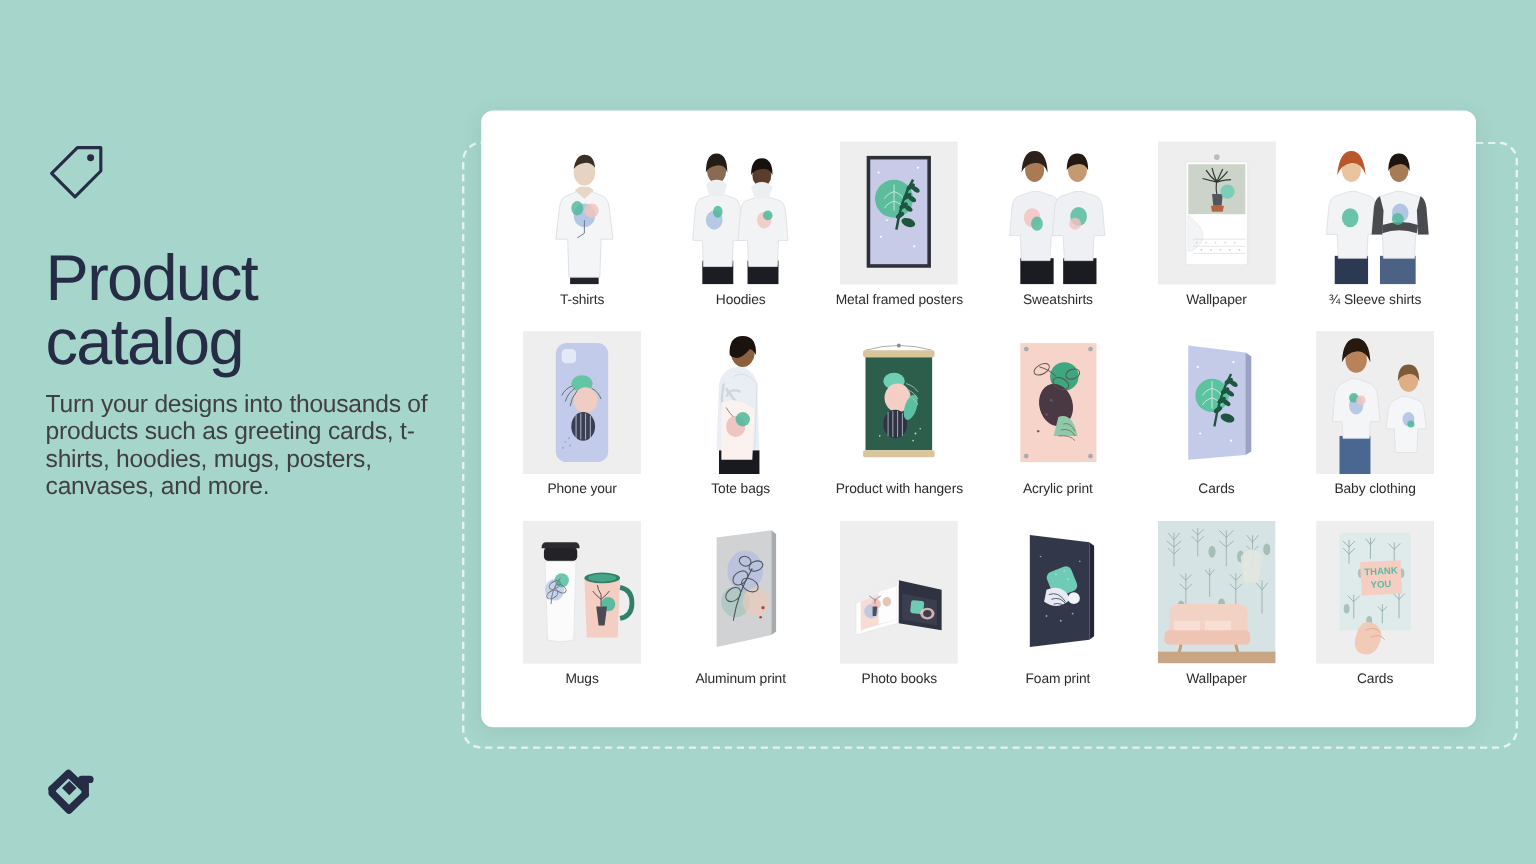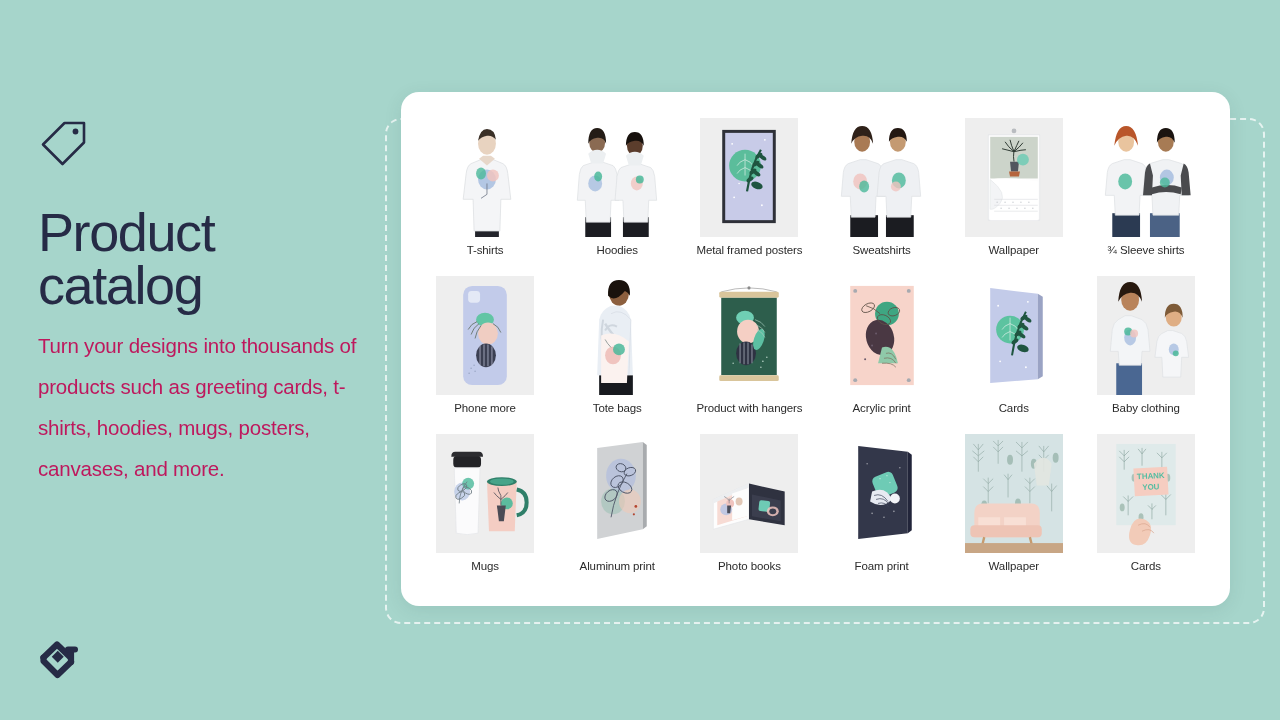--- a/index.html
+++ b/index.html
@@ -14,35 +14,35 @@
   
   .left{position:absolute;left:0;top:0;width:400px;height:720px;}
   .tag-icon{position:absolute;left:38px;top:118px;width:52px;height:52px;}
   .headline{
     position:absolute;left:38px;top:206px;width:330px;
     font-size:54px;line-height:0.98;font-weight:normal;color:#262b46;
     letter-spacing:-1.4px;
   }
   .subcopy{
     position:absolute;left:38px;top:325px;width:352px;
-    font-size:20.5px;line-height:41px;color:#be185d;letter-spacing:-0.2px;
+    font-size:20.5px;line-height:23px;color:#404040;letter-spacing:-0.2px;
   }
   .brand-logo{position:absolute;left:38px;top:638px;width:44px;height:44px;}
 
   
   .dashed-frame{
     position:absolute;left:385px;top:118px;width:880px;height:506px;
     border:2px dashed rgba(255,255,255,0.72);
     border-radius:16px;box-sizing:border-box;
   }
 
   
   .catalog-card{
     position:absolute;left:401px;top:92px;width:829px;height:514px;
-    background:#ffffff;border-radius:18px;
+    background:#ffffff;border-radius:10px;
     box-shadow:0 4px 18px rgba(40,70,65,0.10);
     box-sizing:border-box;
     padding:26px 18px 14px 18px;
   }
   .grid{
     display:grid;
     grid-template-columns:repeat(6,1fr);
     grid-template-rows:repeat(3,1fr);
     width:100%;height:100%;
   }
@@ -274,21 +274,21 @@
                 <path d="M58 48 q6 3 8 9"></path>
     </g>
     <g fill="#9aa6c4">
                 <circle cx="36" cy="93" r=".8"></circle>
                 <circle cx="40" cy="96" r=".8"></circle>
                 <circle cx="34" cy="98" r=".8"></circle>
                 <circle cx="39" cy="90" r=".8"></circle>
               </g>
             </svg>
           </div>
-          <div class="cell-label">Phone more</div>
+          <div class="cell-label">Phone your</div>
         </div>
         <div class="cell">
           <div class="thumb" style="background: rgb(255, 255, 255);">
             <svg viewBox="0 0 100 120" preserveAspectRatio="xMidYMid slice">
     <rect width="100" height="120" fill="#fff"></rect>
     <rect x="32" y="100" width="34" height="20" fill="#181a1f"></rect>
     <ellipse cx="52" cy="18" rx="10" ry="12" fill="#8c5f3e"></ellipse>
     <path d="M41 20 q-1 -16 11 -16 q12 0 11 16 q-2 -4 -5 -5 q-10 12 -17 5z" fill="#1a120c"></path>
     <path d="M44 30 q-10 4 -12 14 l-2 56 h36 l-2 -56 q-2 -10 -12 -14z" fill="#e9eef4"></path>
     <path d="M44 38 q10 -6 20 6 l-2 56" fill="none" stroke="#d5dbe3" stroke-width=".7"></path>

